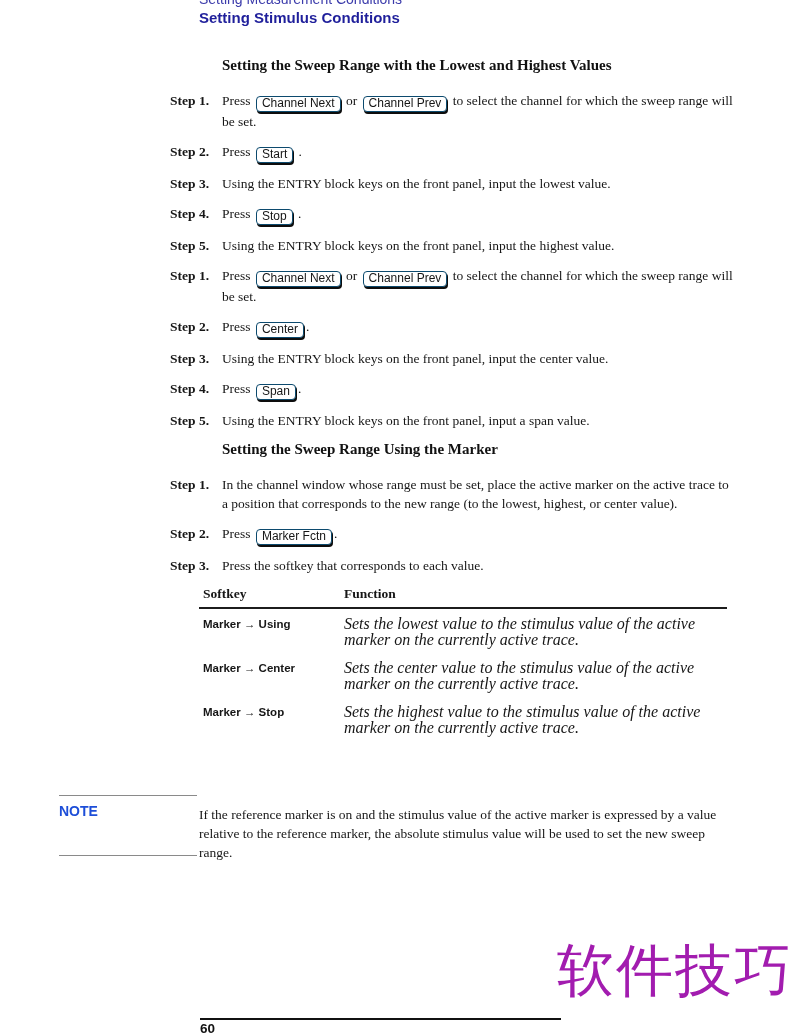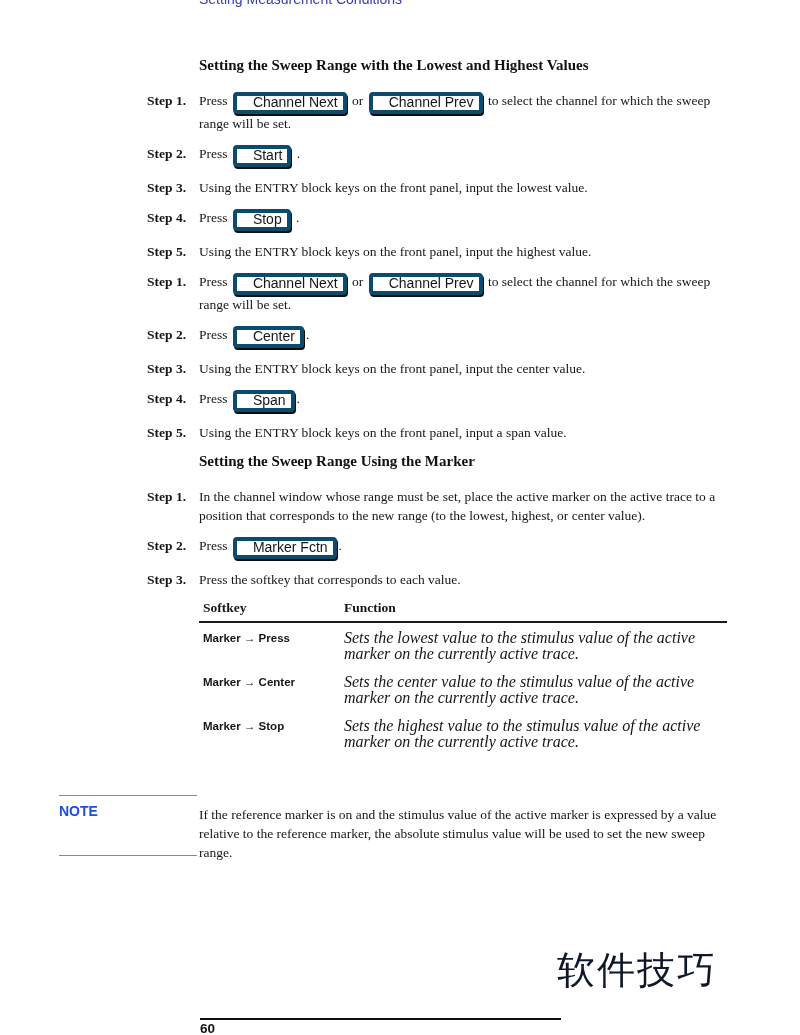--- a/index.html
+++ b/index.html
@@ -17,38 +17,38 @@
   .doc-header { position:absolute; left:199px; top:-8px; font-family:"Liberation Sans", sans-serif; }
   .doc-header .link-line1 {
     display:block; font-size:14px; line-height:15px; font-weight:400; color:#3b3bab;
   }
   .doc-header .link-line2 {
     display:block; font-size:15px; line-height:17px; font-weight:700; color:#1f1f9b; margin-top:2px;
   }
 
   
   .content { position:absolute; left:147px; top:57px; width:586px; }
-  .section { margin-bottom:5px; }
+  .section { margin-bottom:5px;margin-left:23px; }
   .section-heading {
     font-size:15px; line-height:16px; font-weight:700; color:#111;
     margin:0 0 18px 52px;
   }
   .step { display:flex; margin-bottom:11px; }
   .step-label {
     flex:none; width:52px; font-weight:700; font-size:13.5px; line-height:19px;
   }
   .step-body { width:530px; font-size:13.5px; line-height:19px; }
 
   
   .key {
     display:inline-block;
     font-family:"Liberation Sans", sans-serif;
-    font-size:14px; line-height:13px;
-    padding:0 5px 1px 16px;
-    border:4px solid #0c4a6e; border-radius:4px;
+    font-size:12px; line-height:13px;
+    padding:0 5px 1px 5px;
+    border:1px solid #0c4a6e; border-radius:4px;
     box-shadow:1px 2px 0 #0d0d0d;
     background:#fff;
     vertical-align:-2px;
     margin:0 2px;
     white-space:nowrap;
   }
 
   
   .sk-table { margin-left:52px; width:528px; margin-top:0; }
   .sk-head-row { display:flex; }
@@ -77,30 +77,31 @@
   .footer-rule { position:absolute; left:200px; top:1018px; width:361px; height:2px; background:#111; }
   .page-number {
     position:absolute; left:200px; top:1021px;
     font-family:"Liberation Sans", sans-serif; font-weight:700; font-size:13.5px; color:#111;text-align:right;
   }
 
   
   .watermark {
     position:absolute; left:557px; top:938px;
     font-family:"Liberation Sans", sans-serif;
-    font-size:38px; line-height:64px; letter-spacing:2px;
-    color:#0f172a; white-space:nowrap;
+    font-size:57px; line-height:64px; letter-spacing:2px;
+    color:#a21caf; white-space:nowrap;
     user-select:none;
   }
 </style>
 </head>
 <body>
 
 <div class="doc-header">
   <span class="link-line1">Setting Measurement Conditions</span>
+  <span class="link-line2">Setting Stimulus Conditions</span>
 </div>
 
 <div class="content">
   <div id="sections-root">
       <div class="section">
         <h2 class="section-heading">Setting the Sweep Range with the Lowest and Highest Values</h2>
         <div class="step">
           <span class="step-label">Step 1.</span>
           <span class="step-body">Press <span class="key">Channel Next</span> or <span class="key">Channel Prev</span> to select the channel for which the sweep range will be set.</span>
         </div>
@@ -161,21 +162,21 @@
     </div>
 
   <div class="sk-table">
     <div class="sk-head-row">
       <div class="sk-head-cell c1">Softkey</div>
       <div class="sk-head-cell c2">Function</div>
     </div>
     <div class="sk-rule"></div>
     <div id="sk-rows-root">
         <div class="sk-row">
-          <div class="sk-cell-softkey">Marker → Press</div>
+          <div class="sk-cell-softkey">Marker → Using</div>
           <div class="sk-cell-function">Sets the lowest value to the stimulus value of the active marker on the currently active trace.</div>
         </div>
         <div class="sk-row">
           <div class="sk-cell-softkey">Marker → Center</div>
           <div class="sk-cell-function">Sets the center value to the stimulus value of the active marker on the currently active trace.</div>
         </div>
         <div class="sk-row">
           <div class="sk-cell-softkey">Marker → Stop</div>
           <div class="sk-cell-function">Sets the highest value to the stimulus value of the active marker on the currently active trace.</div>
         </div>

